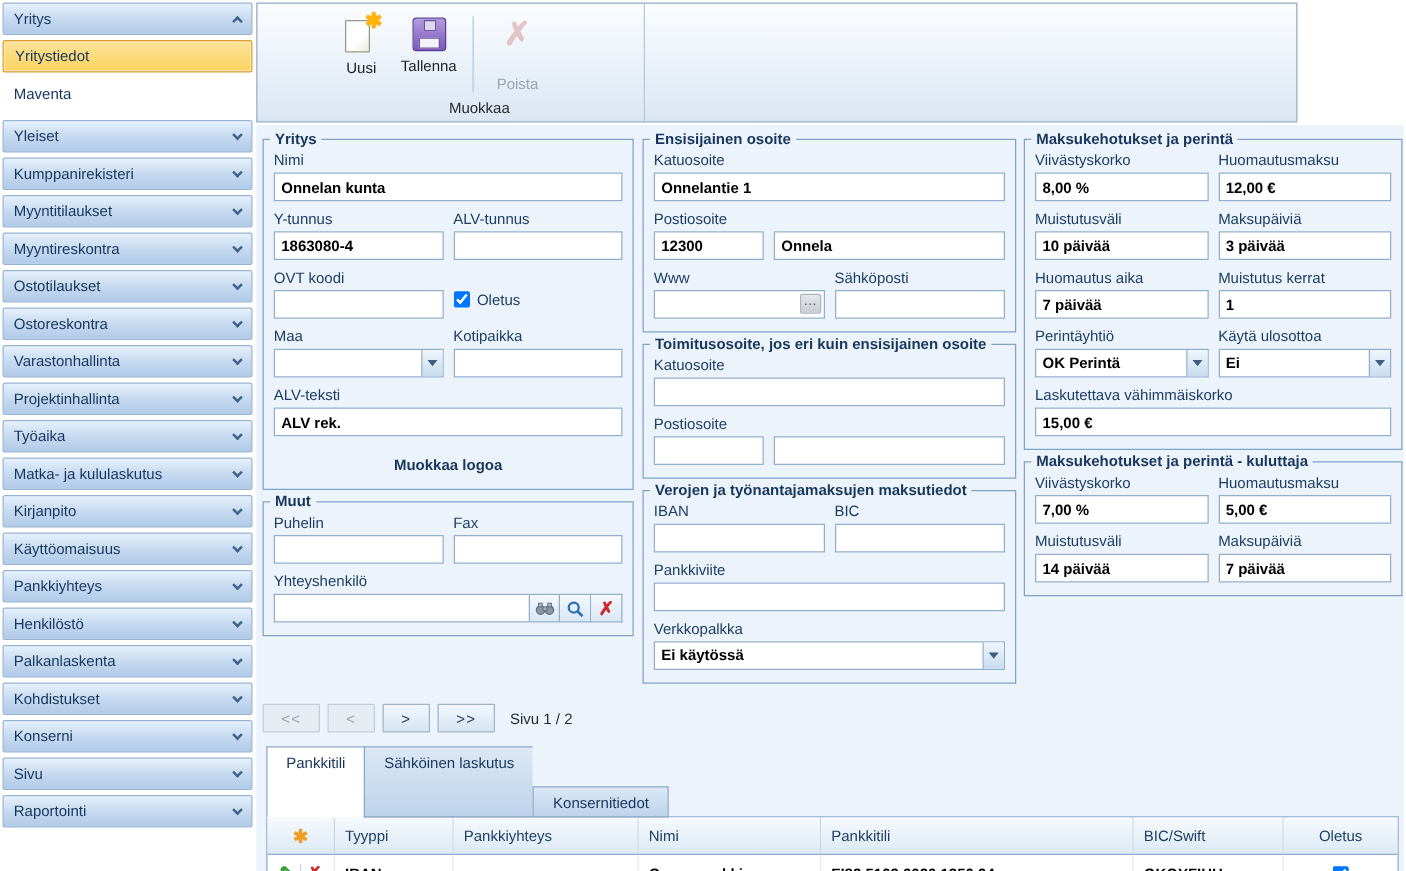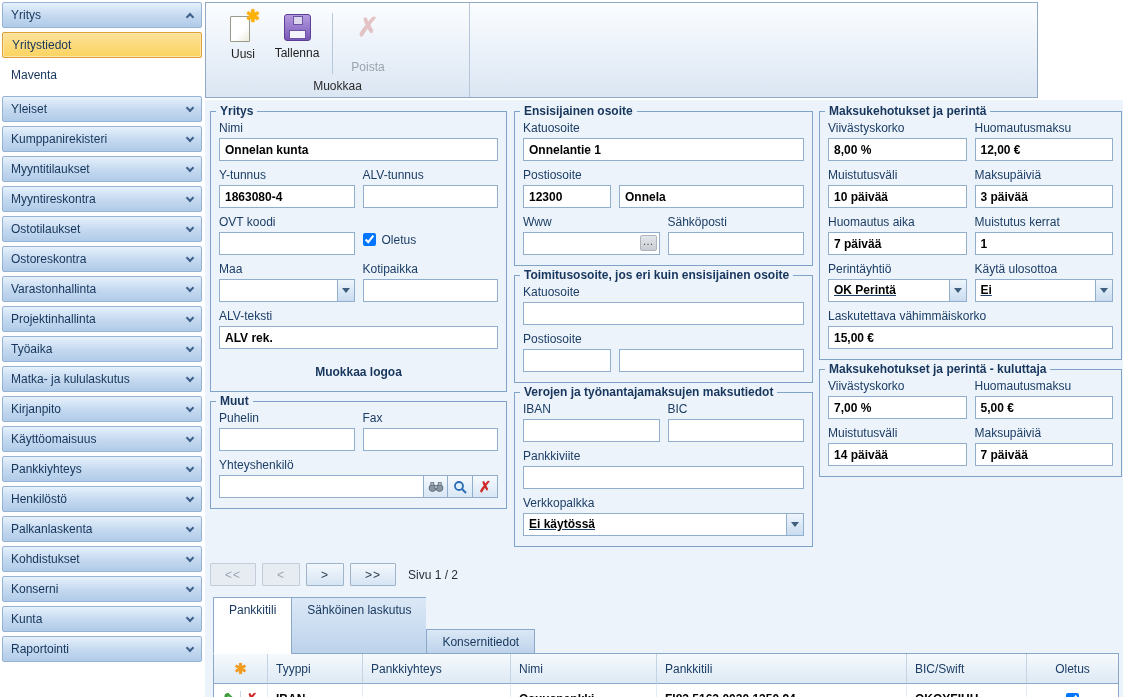--- a/index.html
+++ b/index.html
@@ -16,21 +16,21 @@
   .chev { width:6px; height:6px; border-right:2px solid #3f618a; border-bottom:2px solid #3f618a; }
   .chev.down { transform:rotate(45deg); margin-top:-3px; }
   .chev.up   { transform:rotate(-135deg); margin-top:3px; }
   .nav-sub { margin:2px 0 8px; }
   .sub-item { height:26px; display:flex; align-items:center; padding:0 9px; color:#16365c; margin-bottom:4px; border-radius:2px; }
   .sub-item.selected { background:linear-gradient(180deg,#fde29a,#fbd35f); border:1px solid #dd9f33;
                        box-shadow:inset 0 0 0 1px #fbe7ae; }
 
   
   .toolbar { position:absolute; left:205px; top:2px; width:833px; height:96px;
-             border:1px solid #92a9c5; background:linear-gradient(180deg,#fbfdff,#dbe6f3); }
+             border:1px solid #92a9c5; background:linear-gradient(180deg,#fbfdff,#dbe6f3);padding-left:46px; }
   .ribbon-group { width:264px; height:100%; border-right:1px solid #b6c7db; display:flex; flex-direction:column; }
   .buttons { flex:1; display:flex; align-items:flex-start; padding:8px 6px 0 10px; }
   .tb-btn { width:54px; display:flex; flex-direction:column; align-items:center; gap:5px; padding-top:3px; cursor:pointer; }
   .tb-btn .cap { color:#1e1e1e; }
   .tb-btn.disabled { cursor:default; }
   .tb-btn.disabled .cap { color:#9aa4ae;margin-top:14px; }
   .vdiv { width:1px; align-self:stretch; background:#b6c7db; margin:2px 8px; }
   .group-label { height:21px; text-align:center; color:#2a2a2a; padding-top:3px; }
 
   .ic-new { position:relative; width:26px; height:28px; }
@@ -57,21 +57,21 @@
   .gtitle { position:absolute; top:-8px; left:5px; background:#edf3fa; padding:0 4px; font-weight:bold; color:#17365d; white-space:nowrap; }
 
   .lbl { display:block; color:#1c3e66; margin:7px 0 3px; }
   .inp { display:block; width:100%; height:23px; border:1px solid #92aecd; background:#fff;
          font-family:"Liberation Sans",sans-serif; font-size:12px; font-weight:bold; color:#000; padding:2px 5px; }
   div.inp { line-height:17px; overflow:hidden; white-space:nowrap; }
   .row2 { display:flex; gap:8px; }
   .c { flex:1; min-width:0; }
   .c-small { flex:0 0 88px; }
 
-  .dd { position:relative;text-decoration:underline; }
+  .dd { position:relative; }
   .dd .inp { padding-right:20px; }
   .dd-btn { position:absolute; top:1px; right:1px; bottom:1px; width:17px;
             background:linear-gradient(#eef5fc,#c9dcef); border-left:1px solid #92aecd;
             display:flex; align-items:center; justify-content:center; cursor:pointer; }
   .tri { width:0; height:0; border-left:4px solid transparent; border-right:4px solid transparent; border-top:5px solid #3f5d7c; }
 
   .chk-row { display:flex; align-items:center; gap:6px; height:23px; margin-top:20px; }
   input[type="checkbox"] { width:13px; height:13px; }
 
   .inp-wrap { position:relative; }
@@ -200,21 +200,21 @@
     </div>
         <div class="nav-h">
       <span class="nav-label">Kohdistukset</span>
       <span class="chev down"></span>
     </div>
         <div class="nav-h">
       <span class="nav-label">Konserni</span>
       <span class="chev down"></span>
     </div>
         <div class="nav-h">
-      <span class="nav-label">Kunta</span>
+      <span class="nav-label">Sivu</span>
       <span class="chev down"></span>
     </div>
         <div class="nav-h">
       <span class="nav-label">Raportointi</span>
       <span class="chev down"></span>
     </div>
       </div>
   </div>
 
   <div class="toolbar">

